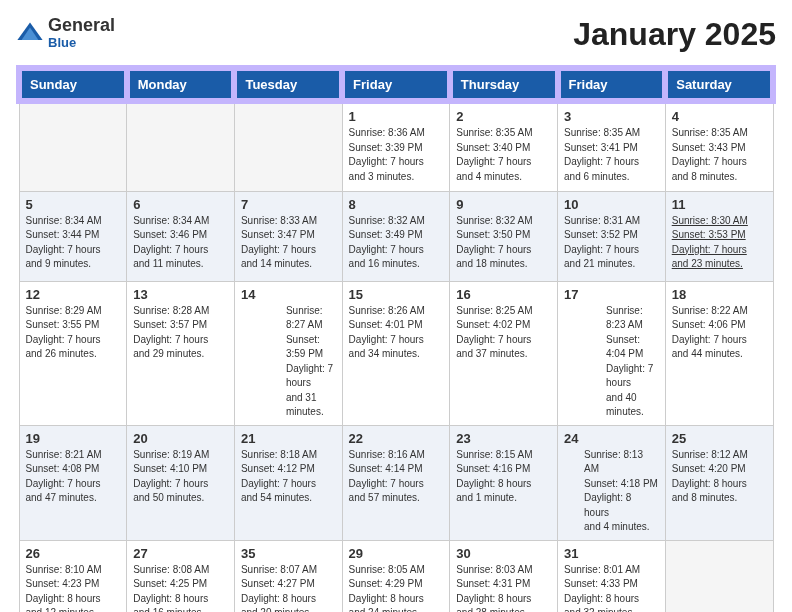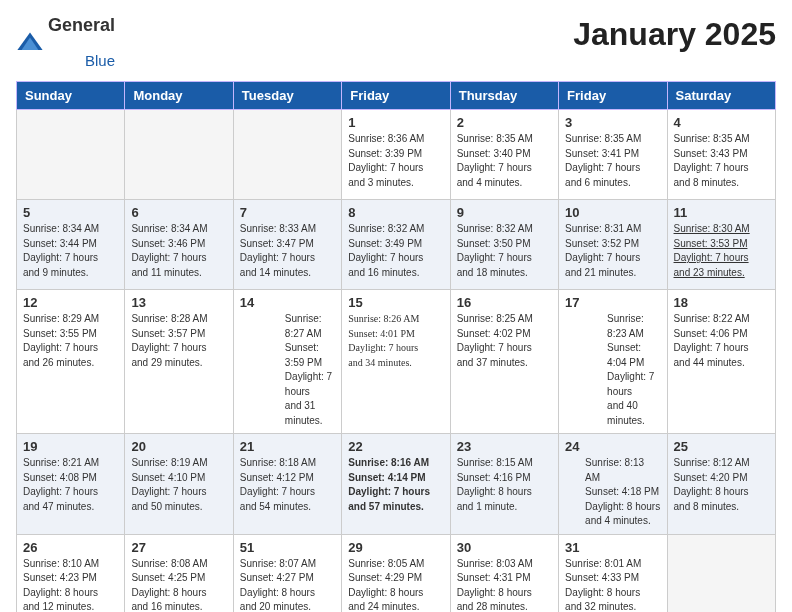--- a/index.html
+++ b/index.html
@@ -18,21 +18,20 @@
     }
     .logo {
       display: flex;
       align-items: center;
       gap: 4px;
     }
     .logo-text {
       display: flex;
       flex-direction: column;
       line-height: 1.1;
-      gap: 17px;
     }
     .logo-icon {
       width: 28px;
       height: 28px;
     }
     .title-block {
       text-align: left;
     }
     .month-title {
       font-size: 32px;
@@ -48,21 +47,21 @@
       border-collapse: collapse;
       table-layout: fixed;
     }
     .calendar th {
       background-color: #1a5ca8;
       color: #fff;
       text-align: left;
       padding: 6px 8px;
       font-size: 13px;
       font-weight: bold;
-      border: 1px solid #c4b5fd;
+      border: 6px solid #c4b5fd;
     }
     .calendar td {
       border: 1px solid #ccc;
       vertical-align: top;
       padding: 5px 6px;
       height: 90px;
       background: #fff;
       font-size: 10.5px;
       color: #333;
     }
@@ -88,21 +87,21 @@
 <body>
 
 <div class="header">
   <div class="logo">
     <svg class="logo-icon" viewBox="0 0 40 40">
       <polygon points="20,5 38,30 2,30" fill="#1a5ca8"></polygon>
       <polygon points="20,12 32,30 8,30" fill="#4a8fd4"></polygon>
     </svg>
     <div class="logo-text">
       <span style="font-size:18px;font-weight:bold;color:#333;">General</span>
-      <span style="font-size:15px;font-weight:normal;color:#1a5ca8;text-align:right;">Blue</span>
+      <span style="font-size:13px;font-weight:bold;color:#1a5ca8;">Blue</span>
     </div>
   </div>
   <div class="title-block">
     <div class="month-title">January 2025</div>
   </div>
 </div>
 
 <table class="calendar">
   <thead>
     <tr>
@@ -217,21 +216,21 @@
         </td>
         <td>
           <span class="day-number">14</span>
           <div class="day-info" style="white-space: pre-line; margin-left: 45px;">Sunrise: 8:27 AM
 Sunset: 3:59 PM
 Daylight: 7 hours
 and 31 minutes.</div>
         </td>
         <td>
           <span class="day-number">15</span>
-          <div class="day-info" style="white-space: pre-line; font-family: Liberation Serif, serif;">Sunrise: 8:26 AM
+          <div class="day-info" style="white-space: pre-line;">Sunrise: 8:26 AM
 Sunset: 4:01 PM
 Daylight: 7 hours
 and 34 minutes.</div>
         </td>
         <td>
           <span class="day-number">16</span>
           <div class="day-info" style="white-space: pre-line;">Sunrise: 8:25 AM
 Sunset: 4:02 PM
 Daylight: 7 hours
 and 37 minutes.</div>
@@ -268,21 +267,21 @@
         </td>
         <td>
           <span class="day-number">21</span>
           <div class="day-info" style="white-space: pre-line;">Sunrise: 8:18 AM
 Sunset: 4:12 PM
 Daylight: 7 hours
 and 54 minutes.</div>
         </td>
         <td>
           <span class="day-number">22</span>
-          <div class="day-info" style="white-space: pre-line; font-weight: bold;">Sunrise: 8:16 AM
+          <div class="day-info" style="white-space: pre-line;">Sunrise: 8:16 AM
 Sunset: 4:14 PM
 Daylight: 7 hours
 and 57 minutes.</div>
         </td>
         <td>
           <span class="day-number">23</span>
           <div class="day-info" style="white-space: pre-line;">Sunrise: 8:15 AM
 Sunset: 4:16 PM
 Daylight: 8 hours
 and 1 minute.</div>
@@ -311,21 +310,21 @@
 and 12 minutes.</div>
         </td>
         <td>
           <span class="day-number">27</span>
           <div class="day-info" style="white-space: pre-line;">Sunrise: 8:08 AM
 Sunset: 4:25 PM
 Daylight: 8 hours
 and 16 minutes.</div>
         </td>
         <td>
-          <span class="day-number">51</span>
+          <span class="day-number">35</span>
           <div class="day-info" style="white-space: pre-line;">Sunrise: 8:07 AM
 Sunset: 4:27 PM
 Daylight: 8 hours
 and 20 minutes.</div>
         </td>
         <td>
           <span class="day-number">29</span>
           <div class="day-info" style="white-space: pre-line;">Sunrise: 8:05 AM
 Sunset: 4:29 PM
 Daylight: 8 hours

